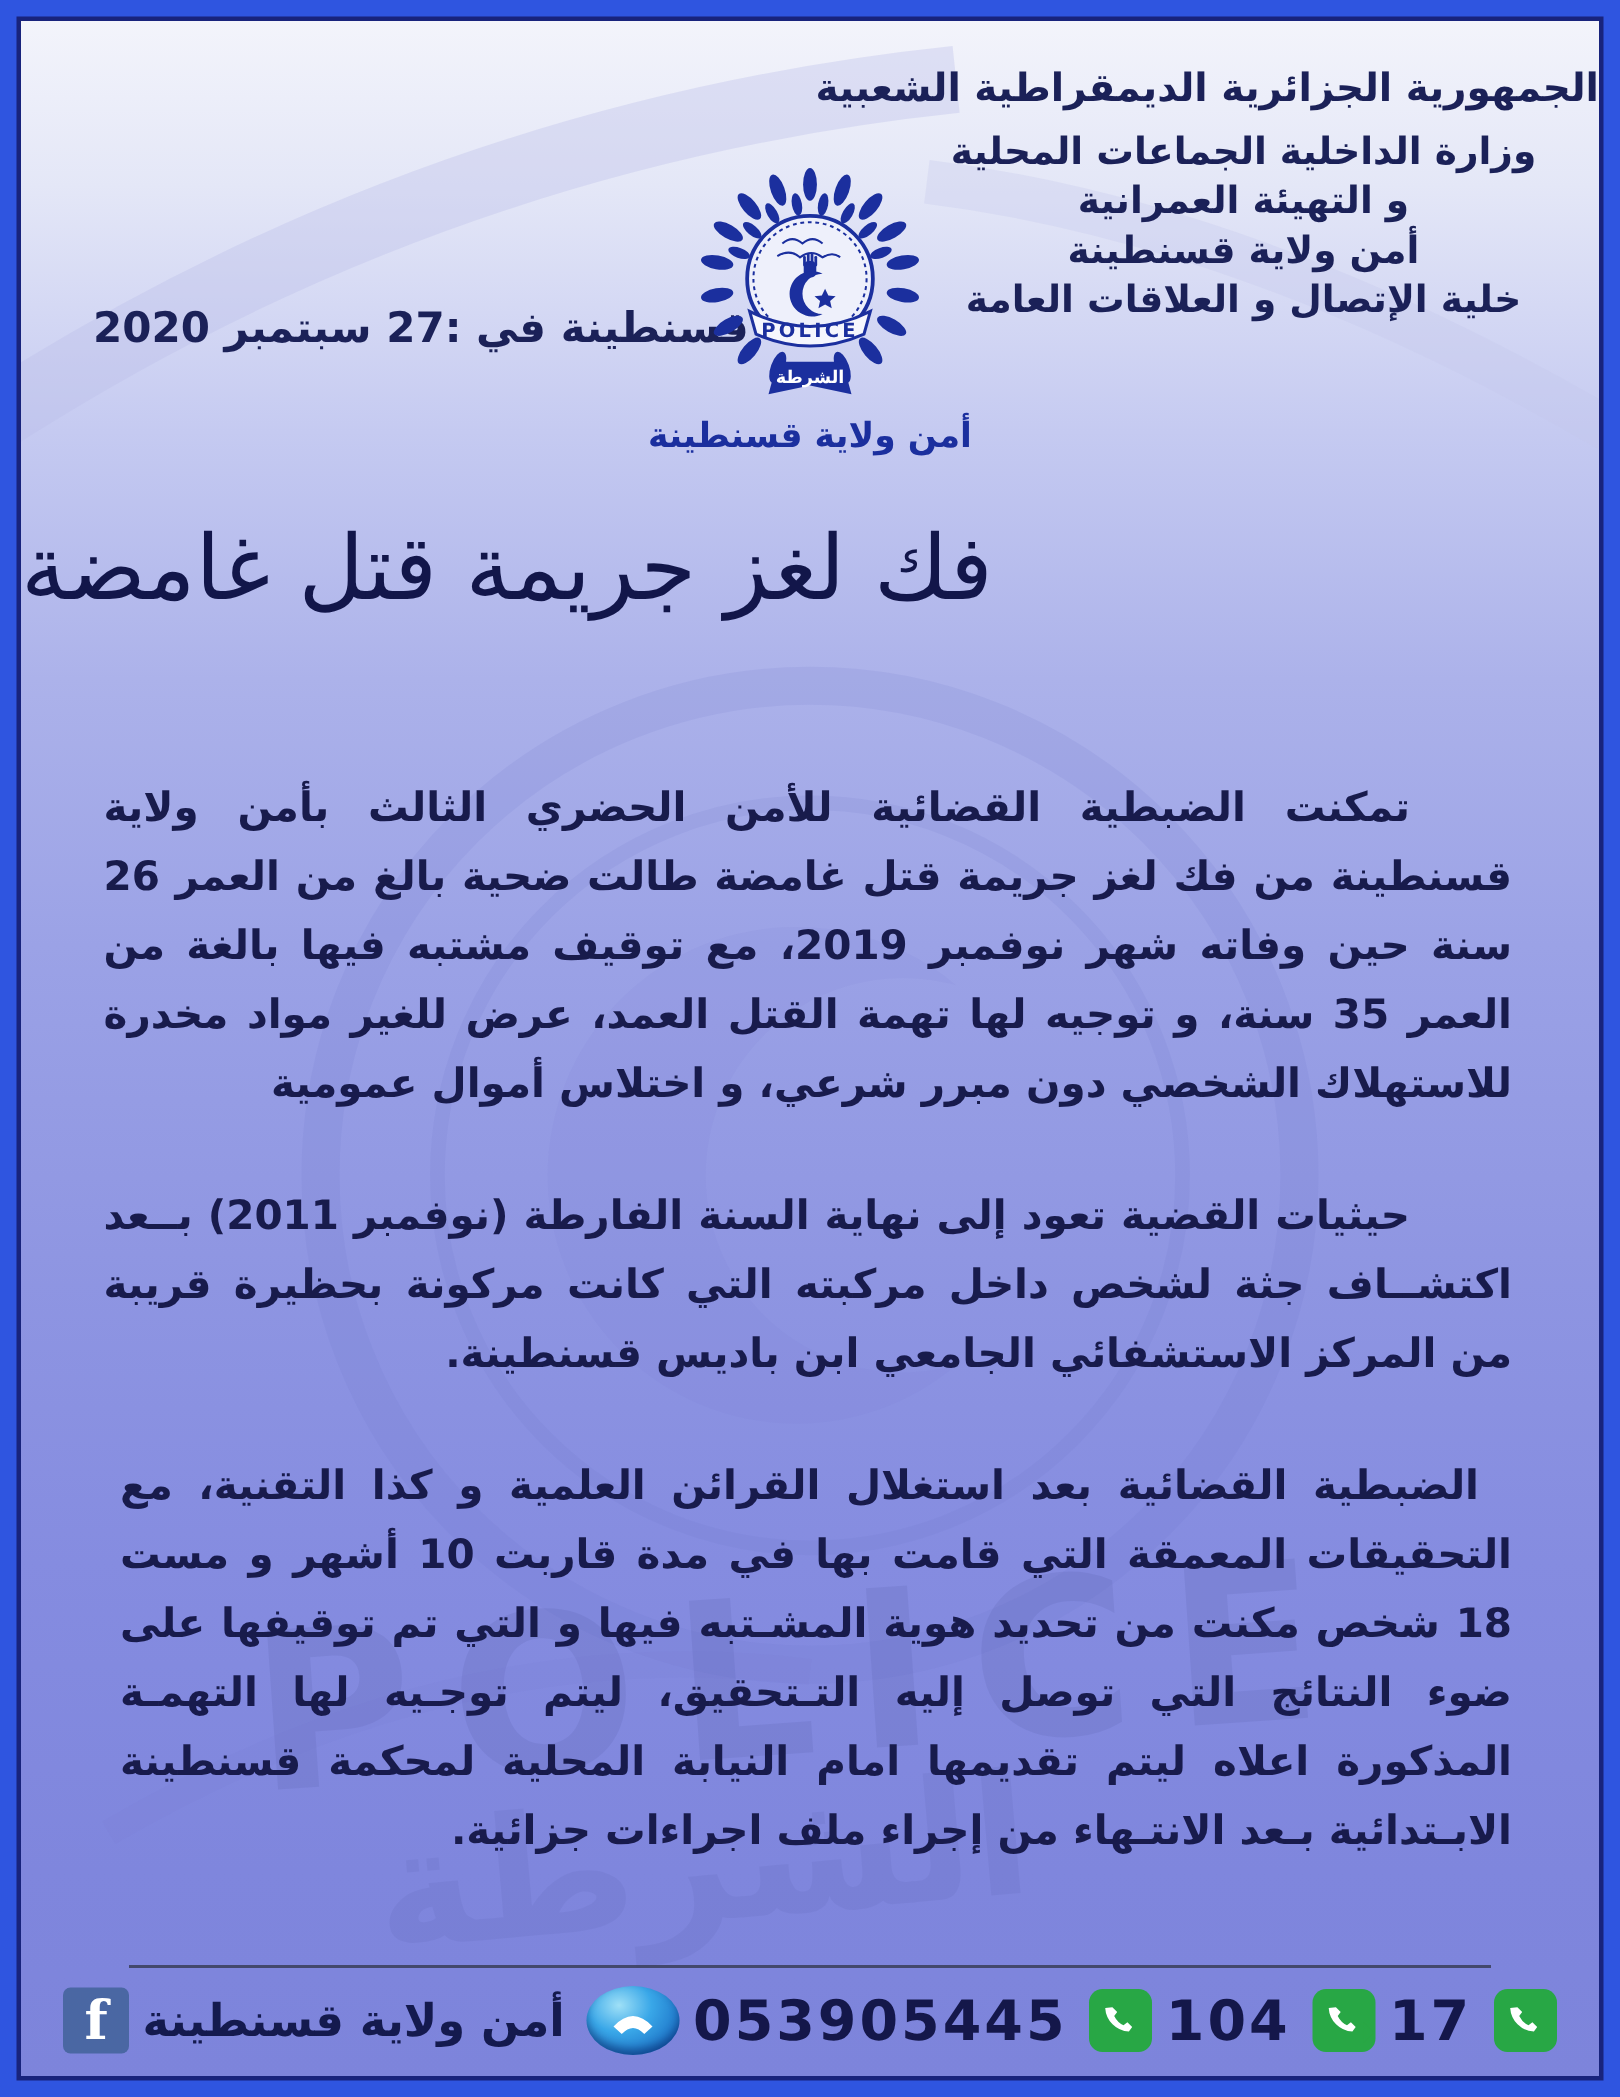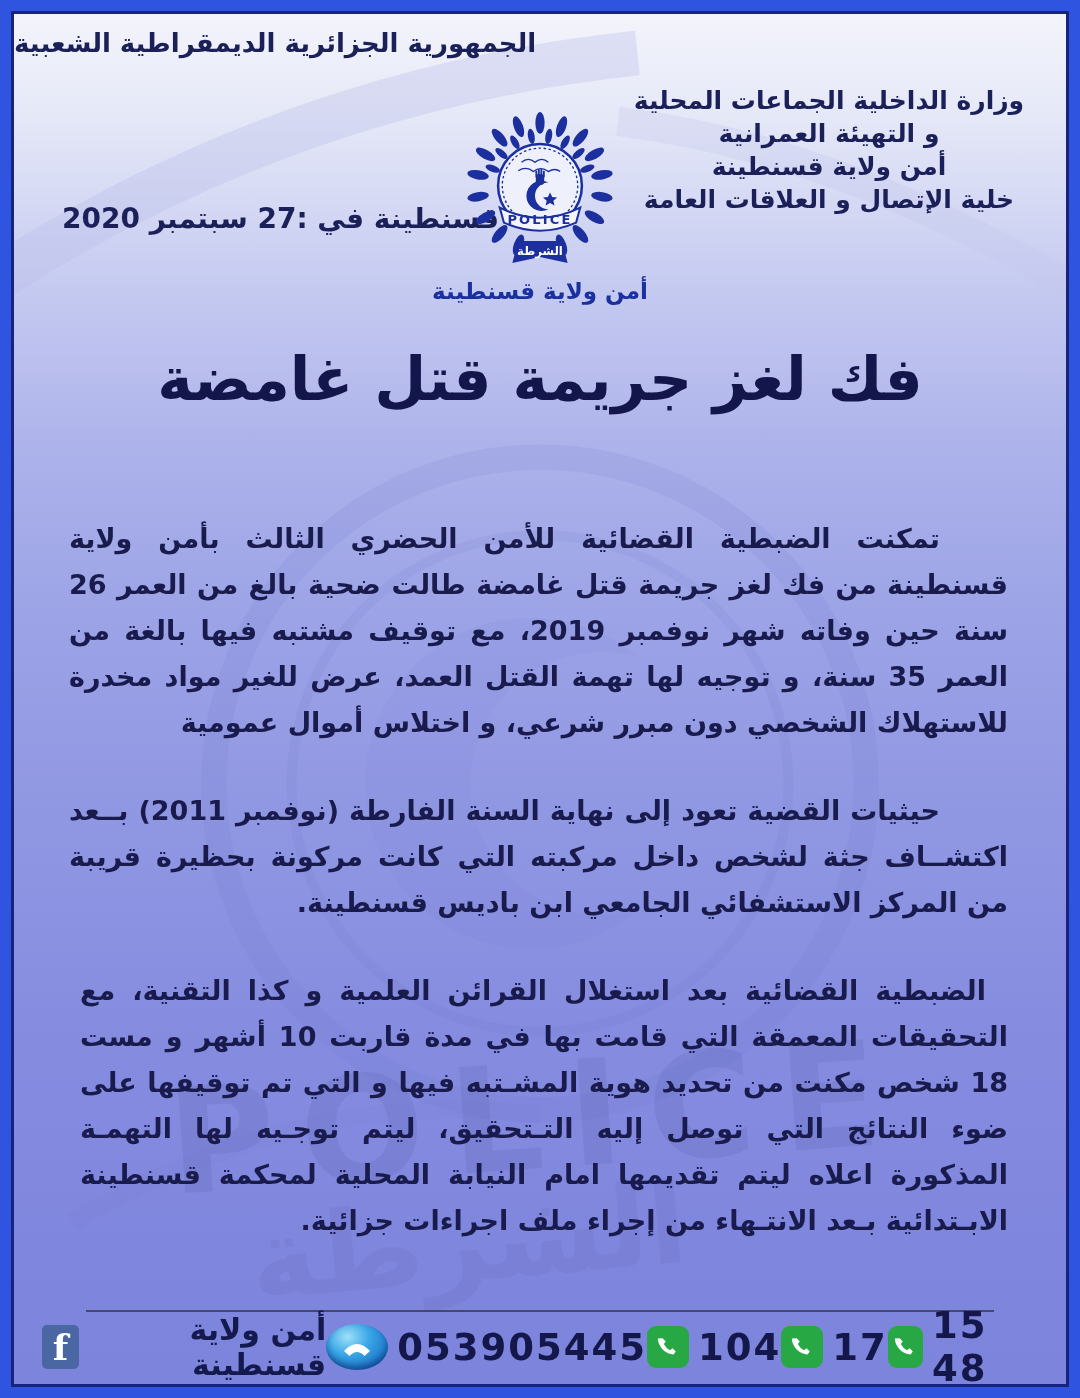--- a/index.html
+++ b/index.html
@@ -21,22 +21,22 @@
     box-sizing:border-box;
     border:3px solid #18237c;
     background:linear-gradient(180deg,
       #f3f4fb 0%, #e4e7f7 8%, #c5caf1 20%, #acb2ea 32%,
       #9ba2e6 45%, #8f96e2 60%, #858ce0 75%, #7f86dd 90%, #7d84db 100%);
     overflow:hidden;
   }
   .watermark{position:absolute;inset:0;pointer-events:none;}
   
   .republic{
-    position:absolute;top:14px;left:0;right:0;
-    text-align:left;direction:rtl;
+    position:absolute;top:30px;left:0;right:0;
+    text-align:right;direction:rtl;
     font-weight:bold;font-size:26px;color:#1b2158;
   }
   .ministry{
     position:absolute;top:70px;right:28px;width:418px;
     text-align:center;direction:rtl;
     font-weight:bold;font-size:25px;line-height:33px;color:#1b2158;
   }
   .date{
     position:absolute;top:188px;left:48px;
     direction:rtl;font-weight:bold;font-size:28px;color:#1b2158;
@@ -45,22 +45,22 @@
     position:absolute;top:88px;left:50%;transform:translateX(-50%);
     width:260px;text-align:center;
   }
   .logo-caption{
     margin-top:-4px;direction:rtl;
     font-weight:bold;font-size:23px;color:#1b2f9e;
   }
   
   .title{
     position:absolute;top:330px;left:0;right:0;
-    text-align:center;direction:rtl;
-    font-weight:bold;font-size:60px;color:#12164a;
+    text-align:left;direction:rtl;
+    font-weight:normal;font-size:60px;color:#12164a;
     letter-spacing:1px;
   }
   
   .content{
     position:absolute;top:502px;left:55px;right:58px;
     direction:rtl;text-align:justify;
     font-weight:bold;font-size:27px;line-height:46px;color:#181b4c;
   }
   .content p{margin:0 0 42px 0;}
   .content p:nth-child(1){text-indent:68px;}
@@ -221,18 +221,17 @@
             </svg>
         </div>
         <div class="num">17</div>
       </div>
       <div class="fgroup">
         <div class="phone-green">
           <svg width="24" height="24" viewBox="0 0 24 24">
               <path d="M6.6 3.2 l3.2 3.2 -2 2.6 q 2.2 4.4 6.2 6.2 l2.6 -2 3.2 3.2 -2.2 3 q -6.4 -.4 -10.9 -4.9 q -4.5 -4.5 -4.9 -10.9 Z" fill="#ffffff"></path>
             </svg>
         </div>
-        <div class="num">15 48</div>
       </div>
     </div>
 
   </div>
 </div>
 
 </body></html>

